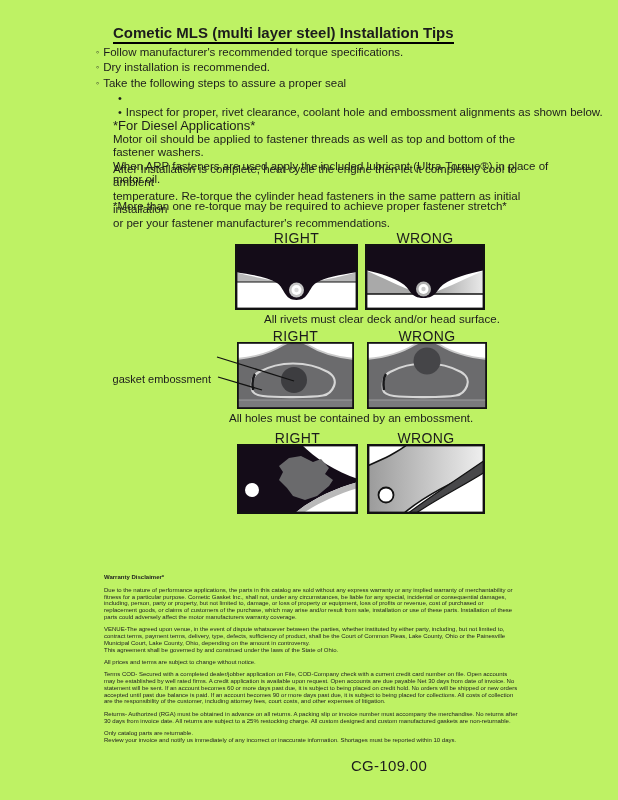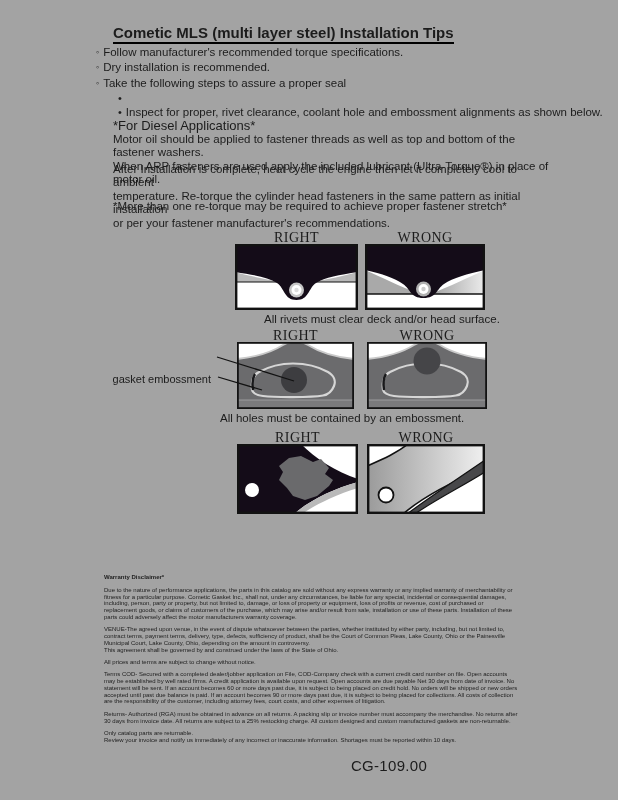--- a/index.html
+++ b/index.html
@@ -1,36 +1,36 @@
 <!DOCTYPE html>
 <html style="--panel-dark: #140c18; --gasket-gray: #6b6b6d; --gasket-gray-light: #7a7a7c; --edge-light: #d6d6d6; --hole-dark: #3d3d40; --band-light: #b9b9b9; --ink: #1c1c1c;"><head>
 <meta charset="utf-8">
 <style>
   html,body { margin:0; padding:0; background:#fff; }
-  .page { position:relative; width:618px; height:800px; background:#a3a3a3;
+  .page { position:relative; width:618px; height:800px; background:#bef264;
           font-family:"Liberation Sans", sans-serif; color:#1c1c1c; overflow:hidden; }
   .abs { position:absolute; }
 
   .title { left:113px; top:24px; font-size:15px; font-weight:bold;
            border-bottom:2px solid #000; padding-bottom:1px; }
 
   .tips { left:96px; top:45px; font-size:11.5px; line-height:14.3px; }
   .tip-row { display:flex; align-items:baseline; }
   .tip-row .marker { margin-right:4px; }
   .tip-row .marker.circ { font-size:9px; position:relative; top:-1px; }
   .tip-row.sub { margin-left:22px; }
   .tip-row.sub .marker { font-size:11px; }
 
   .diesel-h { left:113px; top:118px; font-size:13px; font-weight:normal; }
   .para { left:113px; width:436px; font-size:11.5px; line-height:13.4px; white-space:pre-line; }
   #p1 { top:133px; }
   #p2 { top:163px; }
   #p3 { top:200px; }
 
-  .dlabel { font-size:14px; letter-spacing:0.4px; text-align:center;font-family:Liberation Serif, serif; }
+  .dlabel { font-size:14px; letter-spacing:0.4px; text-align:center; }
   .cap { font-size:11.5px; line-height:12.6px; white-space:pre-line; }
   .callout { font-size:11px; line-height:11.6px; text-align:right; white-space:pre-line; }
 
   .panel svg { display:block; }
 
   .legal { left:104px; top:574px; width:414px; font-size:6px; line-height:6.8px; color:#222; }
   .legal .lh { font-weight:bold; margin:0 0 6px 0; }
   .legal p { margin:0 0 5.5px 0; white-space:pre-line; }
 
   .pagenum { left:330px; top:757px; width:118px; text-align:center; font-size:15px; letter-spacing:0.3px; }
@@ -147,21 +147,21 @@
       <circle cx="60" cy="19" r="13.5" fill="#454548"></circle>
       <rect x="0.9" y="0.9" width="118.2" height="65.2" class="st-border" stroke-width="1.8"></rect>
     </svg>
   </div>
 
   <svg class="abs" style="left:215px; top:345px;" width="85" height="50" viewBox="0 0 85 50">
     <line x1="2" y1="12" x2="79" y2="36" stroke="#121212" stroke-width="1.3"></line>
     <line x1="3" y1="32" x2="47" y2="45" stroke="#121212" stroke-width="1.3"></line>
   </svg>
 
-  <div class="abs cap" style="left:220px; top:412px;">All holes must be contained by an embossment.</div>
+  <div class="abs cap" style="left:229px; top:412px;">All holes must be contained by an embossment.</div>
 
   <div class="abs dlabel" style="left:237px; top:430px; width:121px;">RIGHT</div>
   <div class="abs dlabel" style="left:367px; top:430px; width:118px;">WRONG</div>
 
   <div class="abs panel" style="left:237px; top:444px;">
     <svg width="121" height="70" viewBox="0 0 121 70">
       <rect width="121" height="70" fill="#ffffff"></rect>
       <path class="st-dark" d="M0,0 H64 C78,14 99,28 121,35 V38 C96,45 73,56 57,70 H0 Z"></path>
       <path class="st-band" d="M57,70 C73,56 96,45 121,38 V44 C98,51 78,61 65,70 Z"></path>
       <path fill="#6a6a6c" d="M42,22 L52,14 L64,12 L76,18 L84,15 L92,24 L88,30 L96,36 L92,42 L80,52 L68,56 L56,52 L50,44 L42,36 L46,28 Z"></path>

